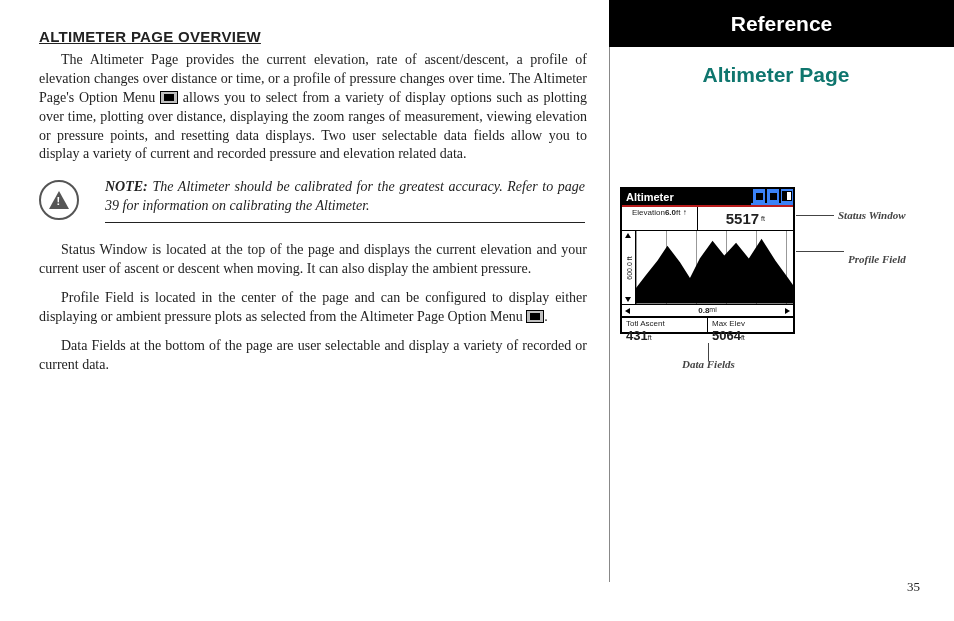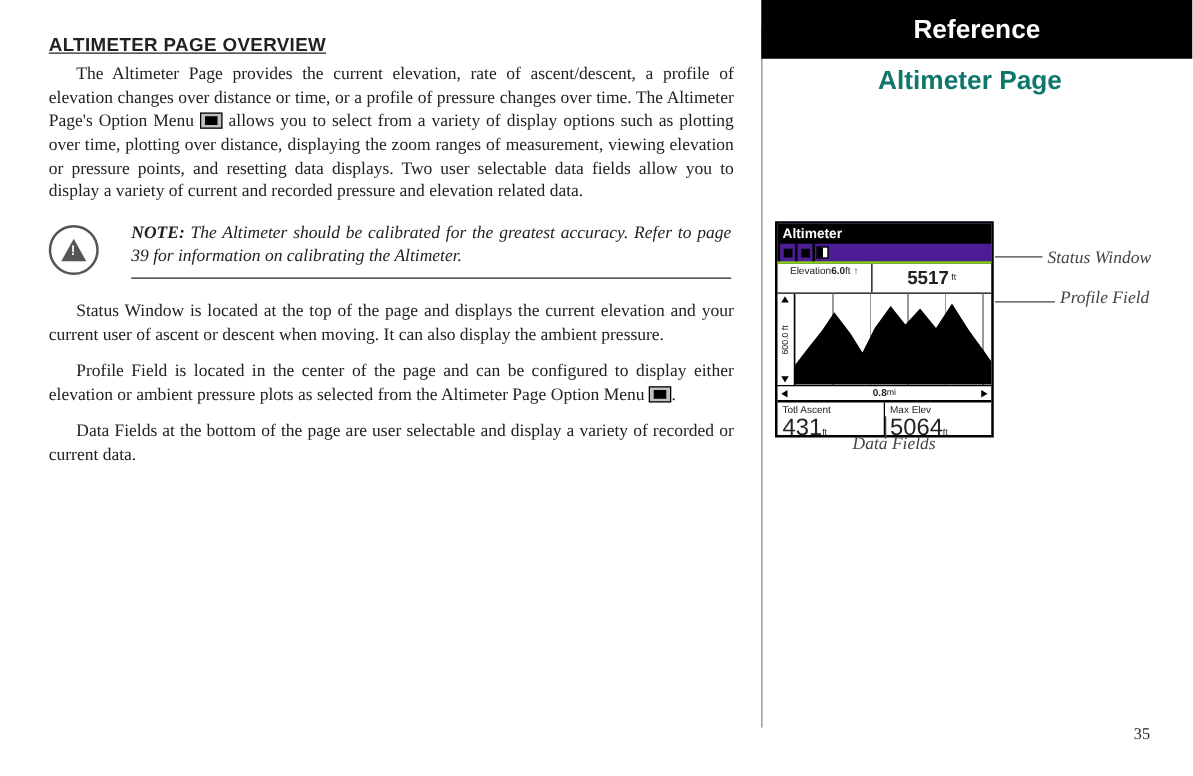--- a/index.html
+++ b/index.html
@@ -104,21 +104,21 @@
 
   
   .ref-bar {
     background: #000;
     color: #fff;
     font-family: Arial, Helvetica, sans-serif;
     font-weight: 700;
     font-size: 21px;
     text-align: center;
     padding: 12px 0 11px;
-    margin: -28px -30px 6px -19px;
+    margin: -28px -30px 16px -19px;
   }
   .side-title {
     font-family: Arial, Helvetica, sans-serif;
     font-weight: 700;
     font-size: 21px;
     color: #0f766e;
     text-align: center;
     margin-bottom: 100px;
   }
   .device-wrap {
@@ -127,23 +127,22 @@
     margin-left: -8px;
   }
   .device {
     width: 175px;
     border: 2px solid #000;
     background: #fff;
     font-family: Arial, sans-serif;
   }
   .dev-header {
     display: flex;
-    border-bottom: 2px solid #84cc16;
-    background: #4c1d95;
-    flex-direction: column;
+    border-bottom: 2px solid #b91c1c;
+    background: #3b82f6;
   }
   .dev-header .title {
     flex: 1;
     background: #000;
     color: #fff;
     font-weight: 700;
     font-size: 11px;
     padding: 2px 4px;
   }
   .dev-header .boxes { display: flex; }
@@ -225,38 +224,39 @@
     width: 0; height: 0;
     border-top: 3px solid transparent;
     border-bottom: 3px solid transparent;
   }
   .dev-xscale .arrow-l { left: 3px; border-right: 5px solid #000; }
   .dev-xscale .arrow-r { right: 3px; border-left: 5px solid #000; }
   .dev-xscale .scale-text { font-weight: 700; }
   .dev-xscale .scale-text .unit { font-size: 7px; font-weight: 400; vertical-align: 1px; }
   .dev-fields {
     display: flex;
-    height: 26px;
+    height: 14px;
   }
   .dev-fields > div {
     flex: 1;
     padding: 1px 4px;
     font-size: 8px;
   }
   .dev-fields > div:first-child { border-right: 1px solid #000; }
-  .dev-fields .val { font-weight: 400; font-size: 19px; }
+  .dev-fields .val { font-weight: 700; font-size: 13px; }
   .dev-fields .unit { font-size: 7px; font-weight: 400; }
 
   
   .callout {
     position: absolute;
     font-style: italic;
-    font-size: 14px;
+    font-size: 11px;
     color: #444;
     white-space: nowrap;
+    font-weight: bold;
   }
   .leader {
     position: absolute;
     height: 1px;
     background: #444;
   }
   .leader-down {
     position: absolute;
     width: 1px;
     background: #444;
@@ -287,21 +287,21 @@
       <div class="note-text">
         <b>NOTE:</b><span> The Altimeter should be calibrated for the greatest accuracy. Refer to page 39 for information on calibrating the Altimeter.</span>
       </div>
     </div>
 
     <p class="body">
       <span class="first-indent">Status Window is located at the top of the page and displays the current elevation and your current user of ascent or descent when moving. It can also display the ambient pressure.</span>
     </p>
 
     <p class="body">
-      <span class="first-indent">Profile Field is located in the center of the page and can be configured to display either elevation or ambient pressure plots as selected from the Altimeter Page Option Menu </span><span class="menu-icon"></span><span>.</span>
+      <span class="first-indent">Profile Field is located in the center of the page and can be configured to display either displaying or ambient pressure plots as selected from the Altimeter Page Option Menu </span><span class="menu-icon"></span><span>.</span>
     </p>
 
     <p class="body">
       <span class="first-indent">Data Fields at the bottom of the page are user selectable and display a variety of recorded or current data.</span>
     </p>
   </div>
 
   <div class="vr"></div>
 
   <div class="side-col">
@@ -354,21 +354,21 @@
             <div>Max Elev</div>
             <span class="val">5064</span><span class="unit">ft</span>
           </div>
         </div>
       </div>
 
       <div class="leader" style="left:176px; top:28px; width:38px;"></div>
       <div class="callout" style="left:218px; top:22px;">Status Window</div>
 
       <div class="leader" style="left:176px; top:64px; width:48px;"></div>
-      <div class="callout" style="left:228px; top:54px;">Profile Field</div>
+      <div class="callout" style="left:228px; top:66px;">Profile Field</div>
 
       <div class="leader-down" style="left:88px; top:156px; height:18px;"></div>
       <div class="callout" style="left:62px; top:171px;">Data Fields</div>
     </div>
   </div>
 </div>
 
 <div class="page-num">35</div>
 
 </body></html>

